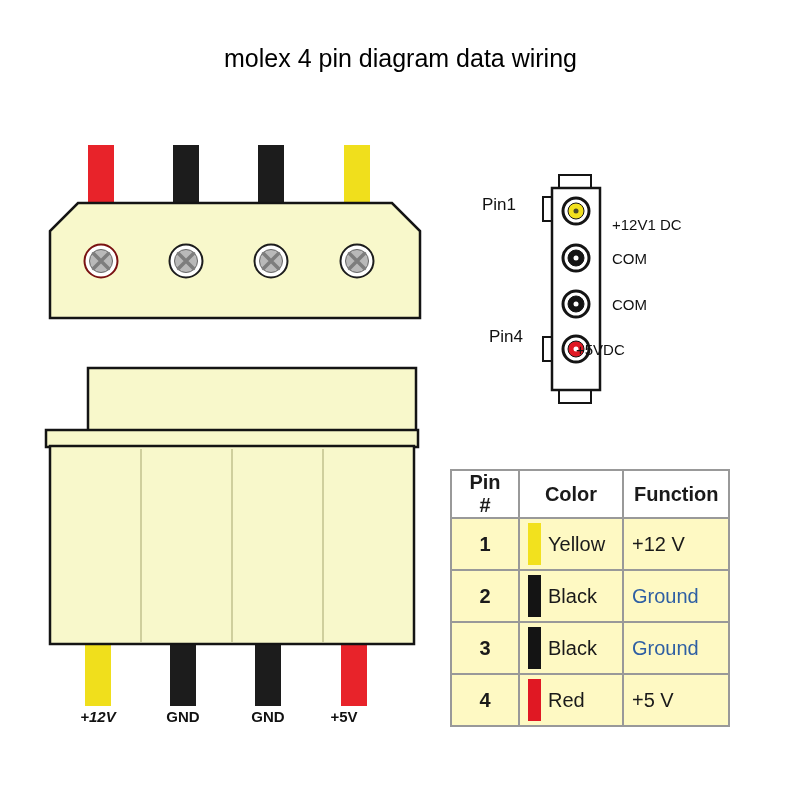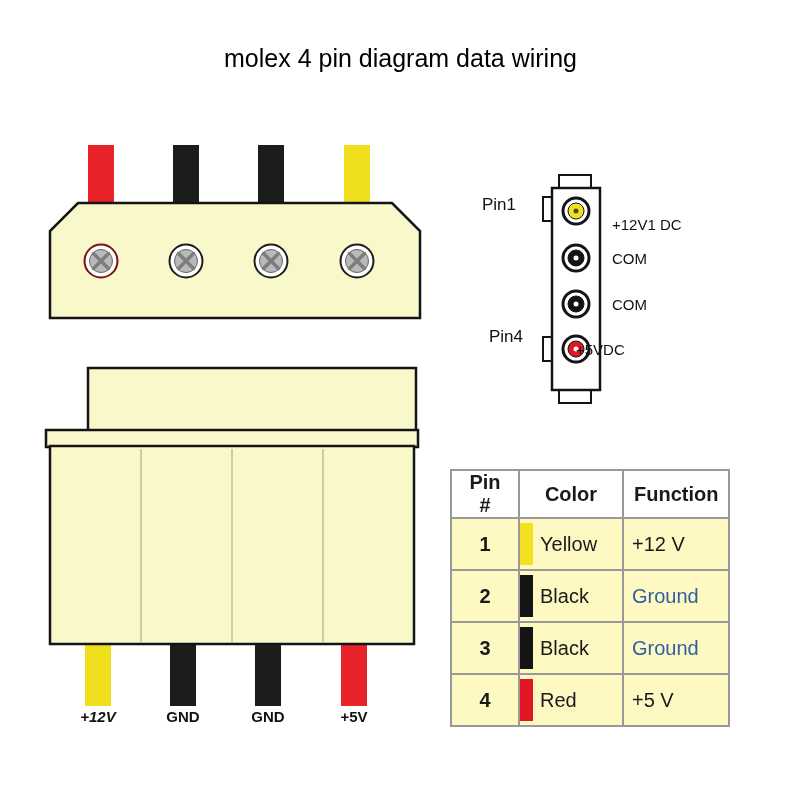--- a/index.html
+++ b/index.html
@@ -14,21 +14,21 @@
   .rlabel { font-size:15px; }
   .caption { font-size:19px; color:#1a1a1a; letter-spacing:0.2px; }
   .wlabel { font-size:15px; font-weight:bold; width:84px; text-align:center; }
   .pin-table { position:absolute; left:450px; top:469px; border-collapse:collapse;
                font-size:20px; color:#1a1a1a; background:#fef9c3; }
   .pin-table th, .pin-table td { border:2px solid #999; }
   .pin-table th { height:48px; font-weight:bold; text-align:center; padding:0 10px; background:#fff; }
   .pin-table td { height:52px; }
   td.c-pin { width:68px; text-align:center; font-weight:bold; }
   td.c-color { width:104px; padding:0; }
-  .colorcell { display:flex; align-items:center; height:100%; }
+  .colorcell { display:flex; align-items:center; height:100%;padding-left:8px; }
   .swatch { display:inline-block; width:13px; height:42px; flex:0 0 13px; }
   .cname { margin-left:7px; }
   td.c-func { width:102px; text-align:left; padding:8px 8px; }
 </style>
 </head>
 <body>
 
 <div class="canvas">
 
   <div class="title">molex 4 pin diagram data wiring</div>
@@ -108,21 +108,21 @@
 
   <div class="lbl rlabel" style="left:612px; top:216px;">+12V1 DC</div>
   <div class="lbl rlabel" style="left:612px; top:250px;">COM</div>
   <div class="lbl rlabel" style="left:612px; top:296px;">COM</div>
   <div class="lbl rlabel" style="left:576px; top:341px;">+5VDC</div>
 
 
   <div class="lbl wlabel" style="left:56px;  top:708px;font-style:italic;">+12V</div>
   <div class="lbl wlabel" style="left:141px; top:708px;">GND</div>
   <div class="lbl wlabel" style="left:226px; top:708px;">GND</div>
-  <div class="lbl wlabel" style="left:312px; top:708px;">+5V</div>
+  <div class="lbl wlabel" style="left:302px; top:708px;">+5V</div>
 
   <table class="pin-table">
     <thead>
       <tr>
         <th>Pin #</th>
         <th>Color</th>
         <th>Function</th>
       </tr>
     </thead>
     <tbody>

